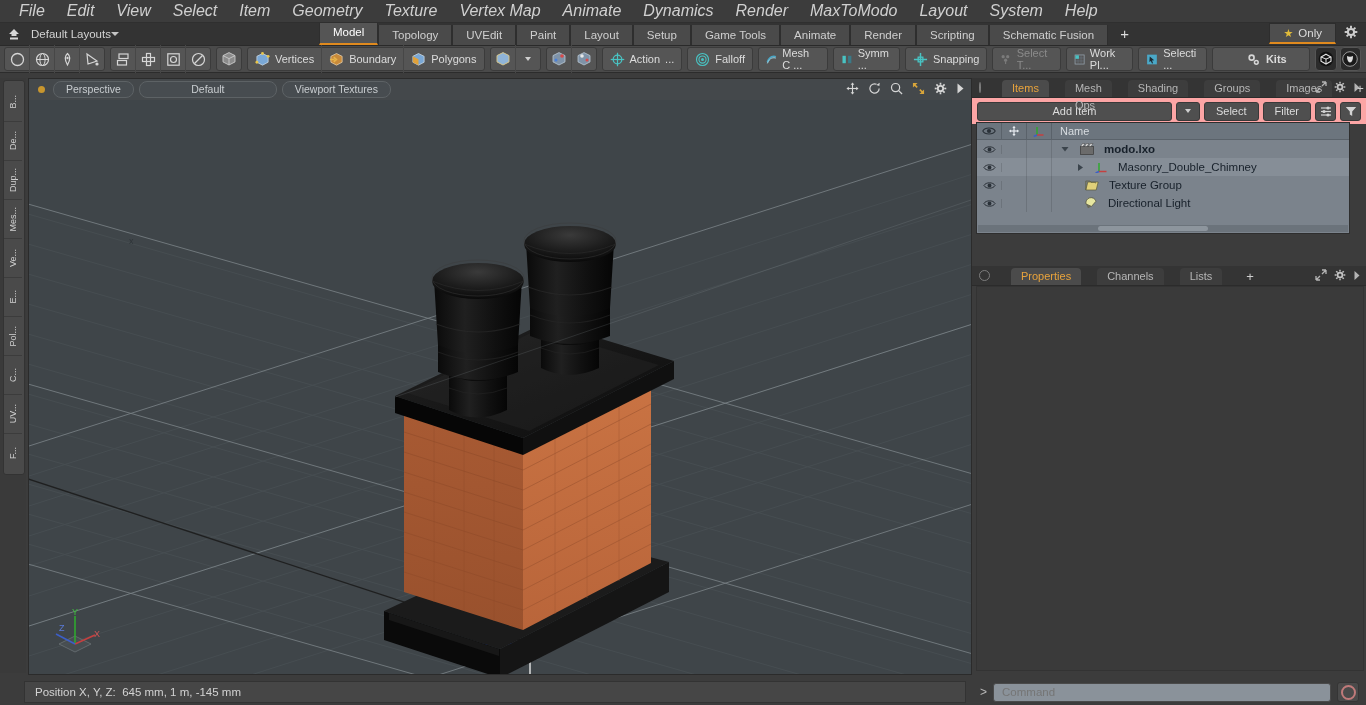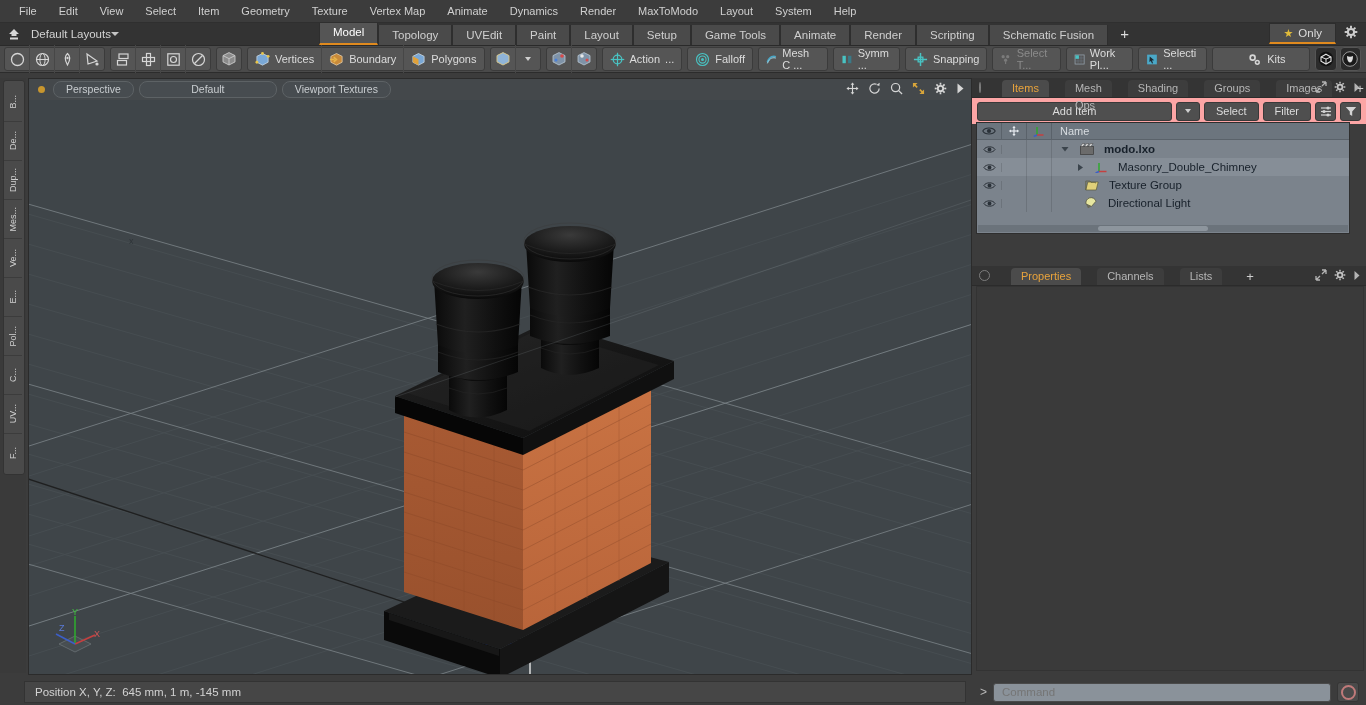--- a/index.html
+++ b/index.html
@@ -6,21 +6,21 @@
   body{
     width:1366px;height:705px;overflow:hidden;
     font-family:"Liberation Sans","DejaVu Sans",sans-serif;
     font-size:11px;color:#c8c8c8;
     -webkit-font-smoothing:antialiased;
   }
   #app{position:relative;width:1366px;height:705px;background:#3c3c3c;}
 
   
   .menubar{height:22px;background:#3c3c3c;display:flex;align-items:center;padding-left:8px;border-bottom:1px solid #2f2f2f;}
-  .menubar .mi{padding:0 11px;line-height:22px;font-size:11px;color:#d0d0d0;cursor:default;}
+  .menubar .mi{padding:0 11px;line-height:22px;font-size:16px;color:#d0d0d0;cursor:default;font-style:italic;}
 
   
   .layoutbar{height:22px;background:#333;display:flex;align-items:center;border-bottom:1px solid #2a2a2a;}
   .home-ico{width:22px;height:20px;margin-left:3px;display:flex;align-items:center;justify-content:center;}
   .layout-name{padding:0 10px 0 6px;font-size:11.5px;color:#d3d3d3;display:flex;align-items:center;}
   .caret{width:0;height:0;border-left:4px solid transparent;border-right:4px solid transparent;border-top:4px solid #c5c5c5;}
   .ltabs{display:flex;align-items:flex-end;height:22px;margin-left:190px;}
   .ltab{height:20px;line-height:20px;padding:0 13px;background:#4a4a4a;color:#cfcfcf;font-size:11.5px;
         border-left:1px solid #2e2e2e;border-right:1px solid #2e2e2e;}
   .ltab.active{background:#555;color:#fff;border-bottom:2px solid #e08a1e;height:20px;line-height:18px;}
@@ -381,21 +381,21 @@
         <svg width="15" height="15" viewBox="0 0 16 16">
             <rect x="1.5" y="1.5" width="13" height="13" fill="#4aa8c8"></rect>
             <path d="M5 4 L11 9 L8 9.5 L9.5 13 L8 13.5 L6.5 10 L4.5 11.5 Z" fill="#1c2a32"></path>
           </svg>
         <span>Selecti ...</span>
         </div>
     </div>
 
     <div style="flex:1"></div>
 
-    <div class="tgroup" style="min-width:96px;">
+    <div class="tgroup" style="min-width:96px;font-weight:bold;">
       <div class="tbtn labeled" style="min-width:92px;">
         <svg width="15" height="15" viewBox="0 0 16 16">
             <circle cx="6" cy="6" r="2.6" fill="none" stroke="#d6d6d6" stroke-width="1.8"></circle>
             <circle cx="11" cy="11" r="2" fill="none" stroke="#d6d6d6" stroke-width="1.6"></circle>
           </svg>
         <span>Kits</span>
         </div>
     </div>
     <div class="brandbtn">
       <svg width="16" height="16" viewBox="0 0 16 16">

